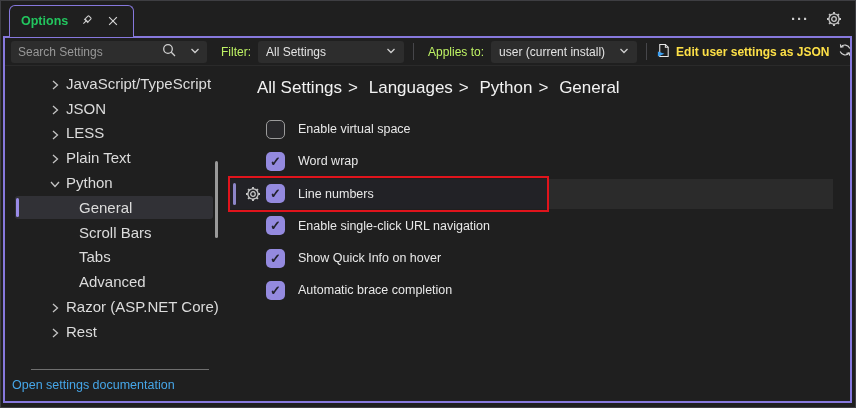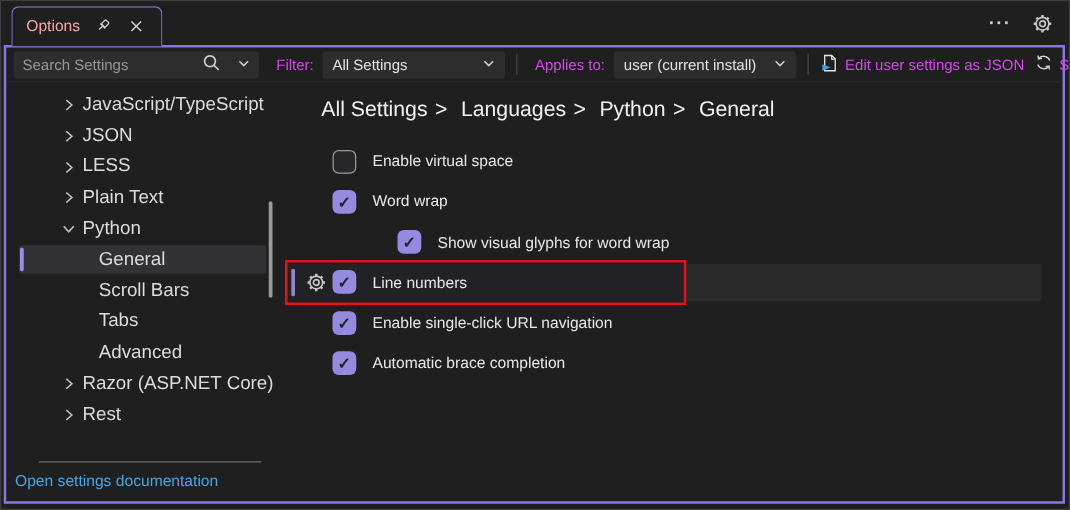--- a/index.html
+++ b/index.html
@@ -13,21 +13,21 @@
   }
 
   
   .titlebar { position:absolute; top:0; left:0; right:0; height:35px; background:#1f1f1f; }
   .tab {
     position:absolute; left:8px; top:4px; height:32px; z-index:3;
     display:flex; align-items:center; gap:9px; padding:0 11px 2px 11px;
     background:#1f1f1f; border:1px solid #8678dd; border-bottom:none;
     border-radius:6px 6px 0 0; cursor:default;
   }
-  .tab-label { font-size:12.5px; font-weight:normal; color:#fca5a5;text-align:right; }
+  .tab-label { font-size:12.5px; font-weight:bold; color:#22c55e;text-align:right; }
   .titlebar-actions { position:absolute; right:12px; top:9px; display:flex; align-items:center; gap:16px; }
   .icon-btn { display:flex; align-items:center; justify-content:center; width:18px; height:18px; }
   .ellipsis-glyph { color:#cccccc; font-size:15px; font-weight:bold; letter-spacing:1px; line-height:10px; }
 
   
   .panel {
     position:absolute; left:2px; right:3px; top:35px; bottom:4px;
     border:2px solid #8678dd; background:#1f1f1f;
   }
 
@@ -39,28 +39,28 @@
   }
   .searchbox {
     width:196px; height:22px; background:#2d2d2d; border-radius:3px;
     display:flex; align-items:center; padding:0 7px; gap:14px; flex:none;
   }
   .searchbox input {
     flex:1; min-width:0; background:transparent; border:none; outline:none;
     color:#cccccc; font-size:12px; font-family:"Liberation Sans", sans-serif;
   }
   .searchbox input::placeholder { color:#989898; }
-  .tb-label { margin-left:14px; flex:none; color:#d946ef; }
+  .tb-label { margin-left:14px; flex:none; color:#bef264; }
   .dropdown {
     margin-left:7px; width:146px; height:22px; background:#2d2d2d; border-radius:3px;
     display:flex; align-items:center; justify-content:space-between;
     padding:0 8px; flex:none; color:#e3e3e3; cursor:default;
   }
   .vsep { margin-left:9px; width:1px; height:17px; background:#46464a; flex:none; }
-  .tb-btn { margin-left:9px; display:flex; align-items:center; gap:5px; flex:none; color:#d946ef; cursor:default; }
+  .tb-btn { margin-left:9px; display:flex; align-items:center; gap:5px; flex:none; color:#fde047; cursor:default;font-weight:bold; }
 
   
   .body { position:absolute; top:28px; left:0; right:0; bottom:0; }
 
   
   .sidebar { position:absolute; left:0; top:0; bottom:0; width:224px; }
   .tree { padding-top:5px; }
   .tree-item {
     position:relative; height:24.8px; display:flex; align-items:center;
     padding-left:61px; font-size:15px; color:#dcdcdc; cursor:default;
@@ -306,24 +306,20 @@
           <div class="setting-row">
             <span class="cb unchecked"></span>
             <span class="setting-label">Enable virtual space</span>
           </div>
 
           <div class="setting-row">
             <span class="cb checked"></span>
             <span class="setting-label">Word wrap</span>
           </div>
 
-          <div class="setting-row indent1">
-            <span class="cb checked"></span>
-            <span class="setting-label">Show visual glyphs for word wrap</span>
-          </div>
 
           <div class="setting-row hl">
             <span class="ln-bg"></span>
             <span class="ln-dark"></span>
             <span class="ln-accent"></span>
             <span class="row-gear">
               <svg width="16" height="16" viewBox="0 0 16 16">
                   <g fill="none" stroke="#c8c8c8" stroke-width="1.3">
                     <circle cx="8" cy="8" r="2.3"></circle>
                     <circle cx="8" cy="8" r="5.1"></circle>
@@ -343,20 +339,24 @@
             <span class="cb checked"></span>
             <span class="setting-label">Line numbers</span>
             <span class="redbox"></span>
           </div>
 
           <div class="setting-row">
             <span class="cb checked"></span>
             <span class="setting-label">Enable single-click URL navigation</span>
           </div>
 
+          <div class="setting-row">
+            <span class="cb checked"></span>
+            <span class="setting-label">Show Quick Info on hover</span>
+          </div>
 
           <div class="setting-row">
             <span class="cb checked"></span>
             <span class="setting-label">Automatic brace completion</span>
           </div>
 
 
         </div>
       </div>
 

